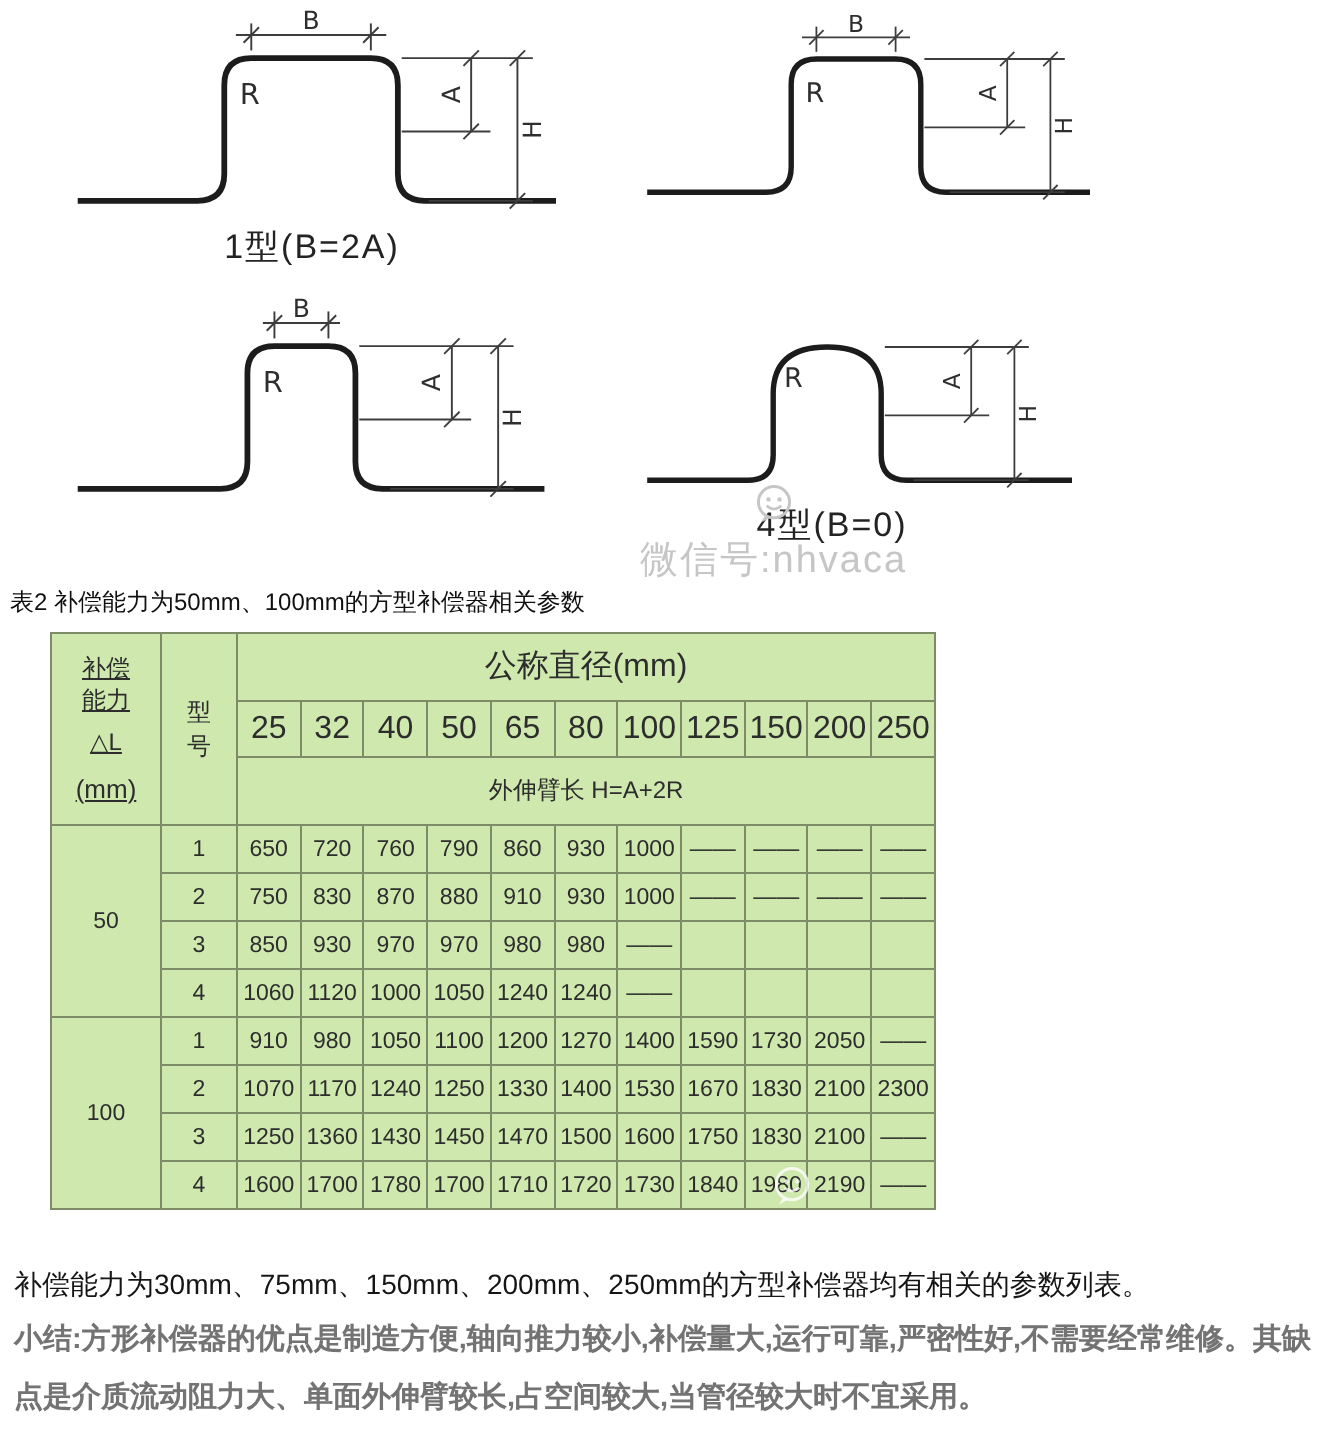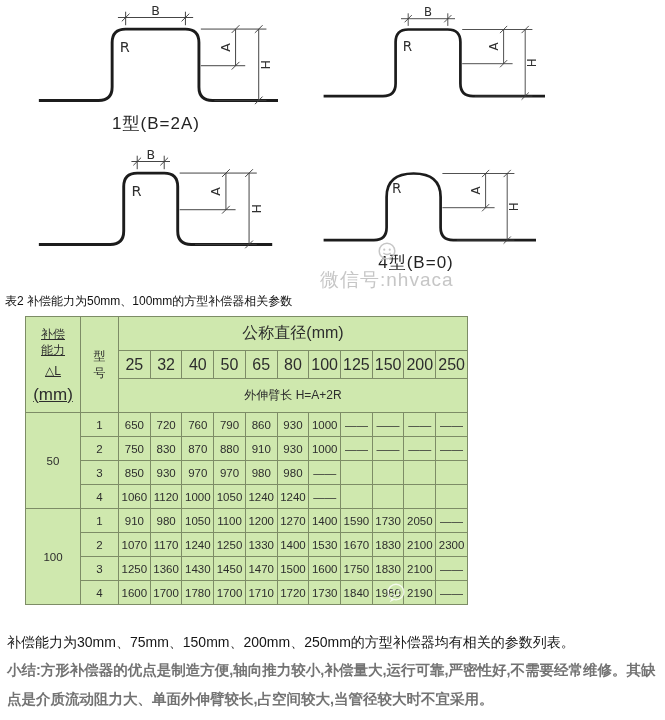--- a/index.html
+++ b/index.html
@@ -24,21 +24,21 @@
 
   .tbl-title { position:absolute; left:5px; top:293px; font-size:12px; color:#101010; }
 
   table.ptable { position:absolute; left:25px; top:316px; width:443px; border-collapse:collapse;
                  table-layout:fixed; background:var(--tbl-bg); }
   .ptable th, .ptable td { border:1px solid var(--tbl-border); text-align:center; vertical-align:middle;
                            padding:0; color:#2d2d2d; font-weight:normal; overflow:hidden; }
   .cap-head { font-size:12px; font-weight:bold; }
   .cap-head div { line-height:16px;text-decoration:underline; }
   .cap-head .sym { margin-top:5px; }
-  .cap-head .unit { margin-top:8px; font-size:17px; }
+  .cap-head .unit { margin-top:8px; font-size:13px; }
   .model-head { font-size:12px; font-weight:bold; line-height:17px; }
   .dia-head { font-size:16px; font-weight:bold; height:34px; }
   .num-h { font-size:16px; height:28px; }
   .arm-head { font-size:12px; font-weight:bold; height:34px;margin-top:13px; }
   .ptable tbody td { height:24px; font-size:11.5px; }
   .cap-cell { font-size:12px; }
 
   .foot-note { position:absolute; left:7px; top:634px; width:655px; font-size:14px; color:#151515; }
   .foot-summary { position:absolute; left:7px; top:656px; width:656px; font-size:14.5px;
                   font-weight:bold; color:#737373; line-height:29px; }

